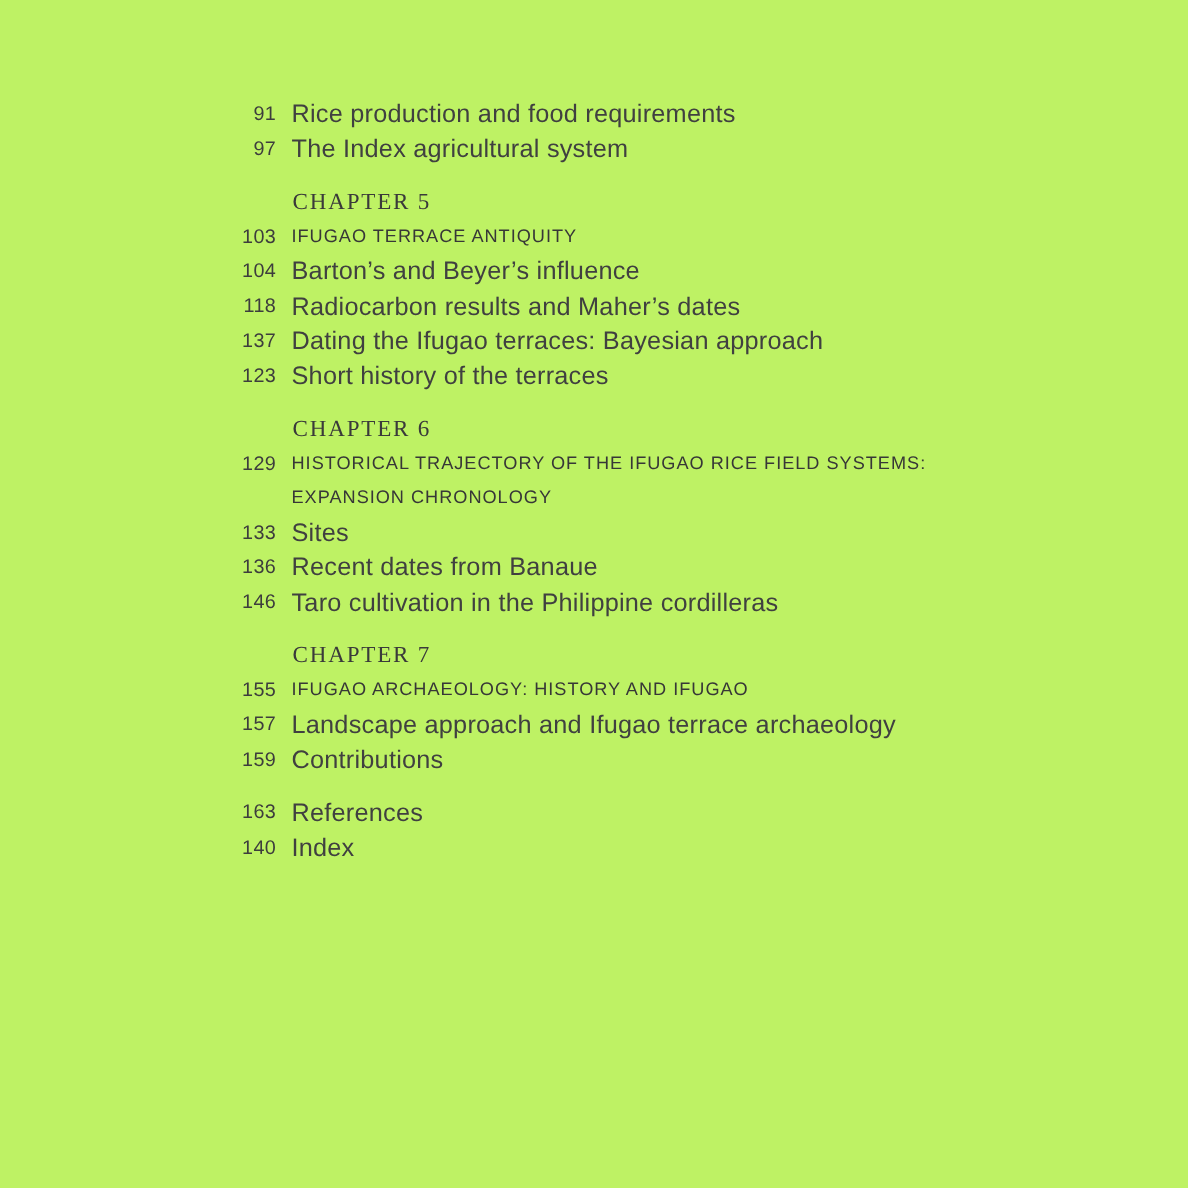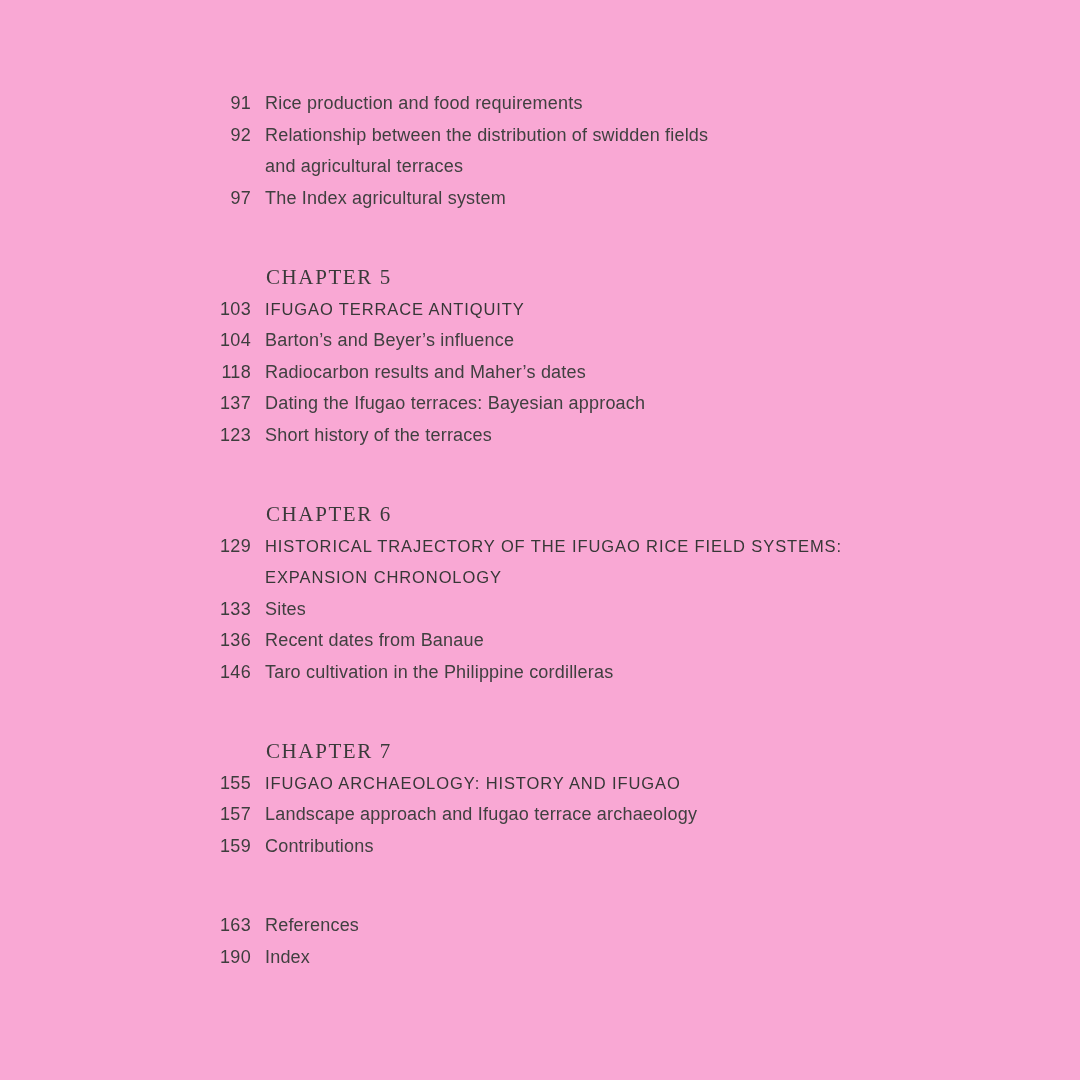--- a/index.html
+++ b/index.html
@@ -4,34 +4,34 @@
 <style>
   html, body {
     margin: 0;
     padding: 0;
     background: #ffffff;
   }
   .page {
     position: relative;
     width: 1080px;
     height: 1080px;
-    background: #f9a8d4;
+    background: #bef264;
     overflow: hidden;
     font-family: "Liberation Sans", sans-serif;
     -webkit-font-smoothing: antialiased;
   }
   .toc {
     position: absolute;
     left: 191px;
     top: 88px;
     width: 720px;
     color: #3d3d3d;
   }
   .toc-section {
-    margin-top: 48px;
+    margin-top: 17px;
   }
   .toc-section:first-child {
     margin-top: 0;
   }
   .chapter-heading {
     font-family: "Liberation Serif", serif;
     font-size: 21px;
     line-height: 31.5px;
     letter-spacing: 1.6px;
     color: #3a3a3a;
@@ -46,21 +46,21 @@
     flex: 0 0 60px;
     width: 60px;
     text-align: right;
     margin-right: 14px;
     font-size: 18px;
     line-height: 31.5px;
     letter-spacing: 0.3px;
     color: #3d3d3d;
   }
   .entry-title {
-    font-size: 18px;
+    font-size: 23px;
     line-height: 31.5px;
     letter-spacing: 0.2px;
     color: #404040;
   }
   .entry-title.caps {
     font-size: 16.5px;
     letter-spacing: 0.9px;
     color: #373737;
   }
   .entry-line {
@@ -71,27 +71,20 @@
 </head>
 <body>
 
 <main class="page">
   <section class="toc" id="toc">
       <div class="toc-section">
         <div class="toc-entry">
           <span class="entry-num">91</span>
           <span class="entry-title">
             <span class="entry-line">Rice production and food requirements</span>
-          </span>
-        </div>
-        <div class="toc-entry">
-          <span class="entry-num">92</span>
-          <span class="entry-title">
-            <span class="entry-line">Relationship between the distribution of swidden fields</span>
-            <span class="entry-line">and agricultural terraces</span>
           </span>
         </div>
         <div class="toc-entry">
           <span class="entry-num">97</span>
           <span class="entry-title">
             <span class="entry-line">The Index agricultural system</span>
           </span>
         </div>
       </div>
       <div class="toc-section">
@@ -177,20 +170,20 @@
         </div>
       </div>
       <div class="toc-section">
         <div class="toc-entry">
           <span class="entry-num">163</span>
           <span class="entry-title">
             <span class="entry-line">References</span>
           </span>
         </div>
         <div class="toc-entry">
-          <span class="entry-num">190</span>
+          <span class="entry-num">140</span>
           <span class="entry-title">
             <span class="entry-line">Index</span>
           </span>
         </div>
       </div>
     </section>
 </main>
 
 </body></html>

